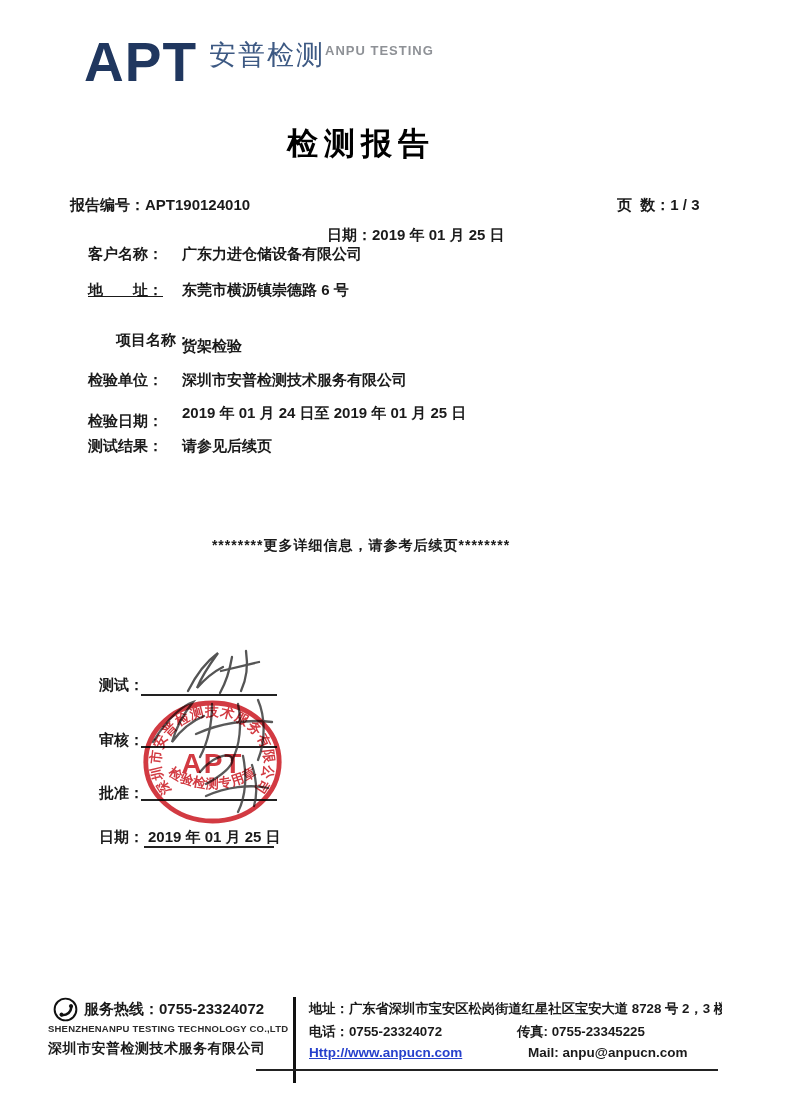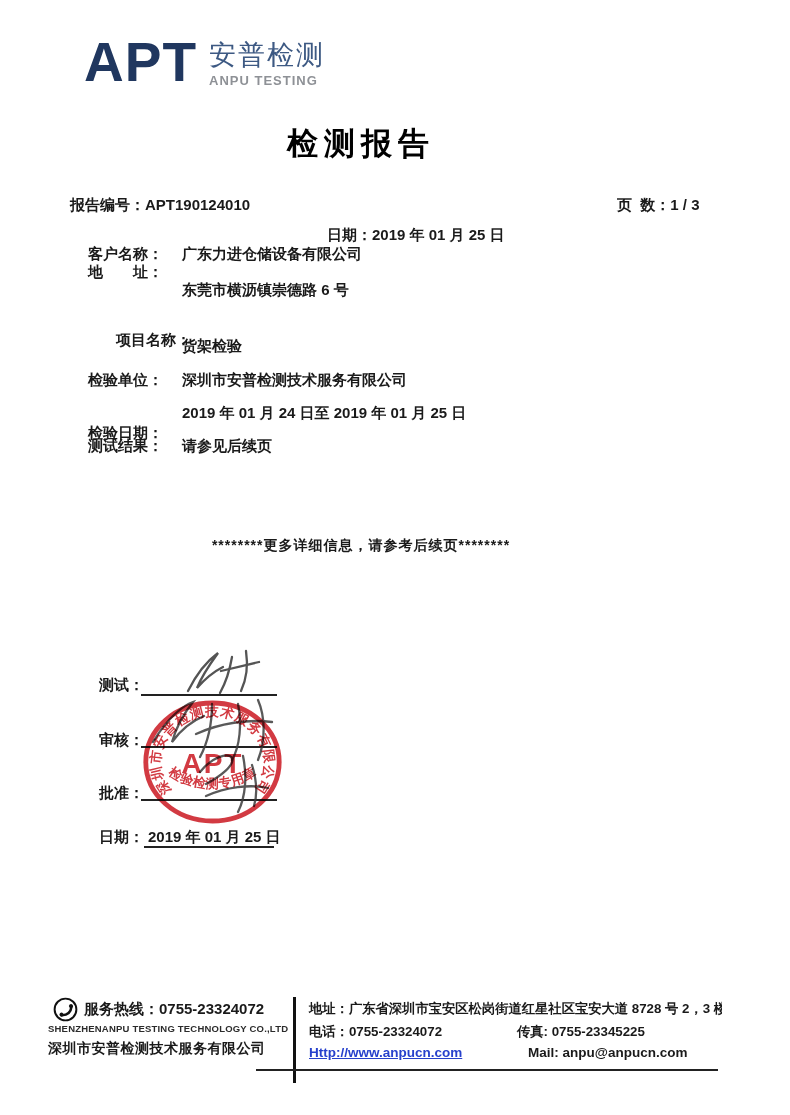--- a/index.html
+++ b/index.html
@@ -6,21 +6,21 @@
   html,body { background:#ffffff; }
   .page {
     position:relative; width:722px; height:1115px; background:#ffffff;
     font-family:"Liberation Sans", sans-serif; color:#1a1a1a; overflow:hidden;
   }
   .abs { position:absolute; }
 
   
   .logo { left:84px; top:34px; display:flex; align-items:flex-start; }
   .logo-apt { font-size:55px; line-height:56px; font-weight:bold; color:#20375f; letter-spacing:1px; }
-  .logo-right { margin-left:12px; padding-top:6px; display:flex; flex-direction:column; }
+  .logo-right { margin-left:12px; padding-top:6px; display:flex; }
   .logo-cn { font-size:27px; line-height:30px; color:#3d5983; letter-spacing:2px; }
   .logo-en { font-size:13px; line-height:16px; margin-top:3px; color:#8e9196; font-weight:bold; letter-spacing:1px; }
 
   .title { left:0; top:123px; width:100%; text-align:center; font-size:31px; font-weight:bold; letter-spacing:6px; color:#000; }
 
   .meta { top:196px; font-size:15px; font-weight:bold; white-space:pre; }
 
   .row-lbl { left:88px; font-size:15px; font-weight:bold; white-space:pre; }
   .row-val { left:182px; font-size:15px; font-weight:bold; white-space:pre; }
 
@@ -63,33 +63,33 @@
 
   <div class="abs meta" style="left:70px;"><span>报告编号：</span><span>APT190124010</span></div>
   <div class="abs meta" style="left:327px;margin-top:30px;"><span>日期：</span><span>2019 年 01 月 25 日</span></div>
   <div class="abs meta" style="left:617px;"><span>页  数：</span><span>1 / 3</span></div>
 
   <div>
     <span class="abs row-lbl" style="top:245px;">客户名称：</span>
     <span class="abs row-val" style="top:245px;">广东力进仓储设备有限公司</span>
   </div>
   <div>
-    <span class="abs row-lbl" style="top:263px;">地　　址：</span>
+    <span class="abs row-lbl" style="top:281px;text-decoration:underline;">地　　址：</span>
     <span class="abs row-val" style="top:281px;">东莞市横沥镇崇德路 6 号</span>
   </div>
   <div>
     <span class="abs row-lbl" style="top:331px;margin-left:28px;">项目名称：</span>
     <span class="abs row-val" style="top:337px;font-family:Liberation Serif, serif;">货架检验</span>
   </div>
   <div>
     <span class="abs row-lbl" style="top:371px;">检验单位：</span>
     <span class="abs row-val" style="top:371px;">深圳市安普检测技术服务有限公司</span>
   </div>
   <div>
-    <span class="abs row-lbl" style="top:424px;">检验日期：</span>
+    <span class="abs row-lbl" style="top:412px;">检验日期：</span>
     <span class="abs row-val" style="top:404px;">2019 年 01 月 24 日至 2019 年 01 月 25 日</span>
   </div>
   <div>
     <span class="abs row-lbl" style="top:437px;">测试结果：</span>
     <span class="abs row-val" style="top:437px;">请参见后续页</span>
   </div>
 
   <div class="abs notice">********更多详细信息，请参考后续页********</div>
 
   <span class="abs sig-lbl" style="top:676px;">测试：</span>

